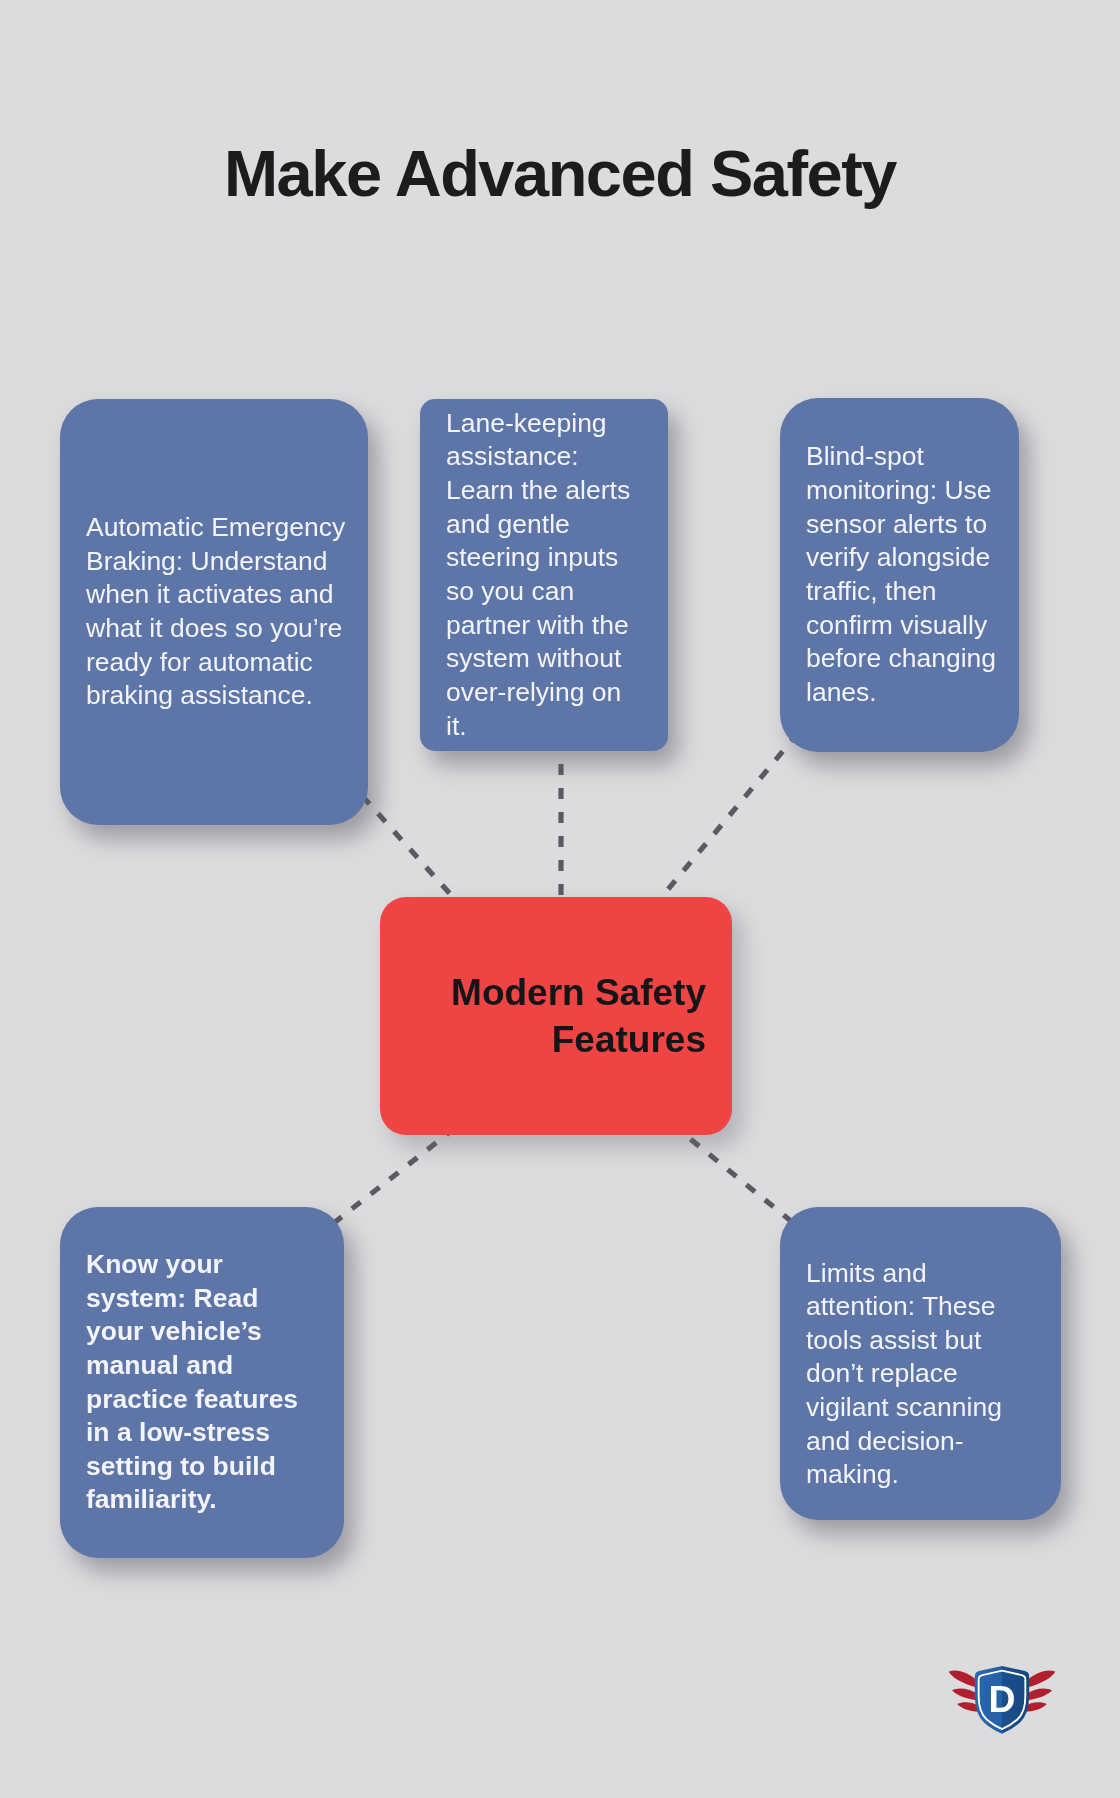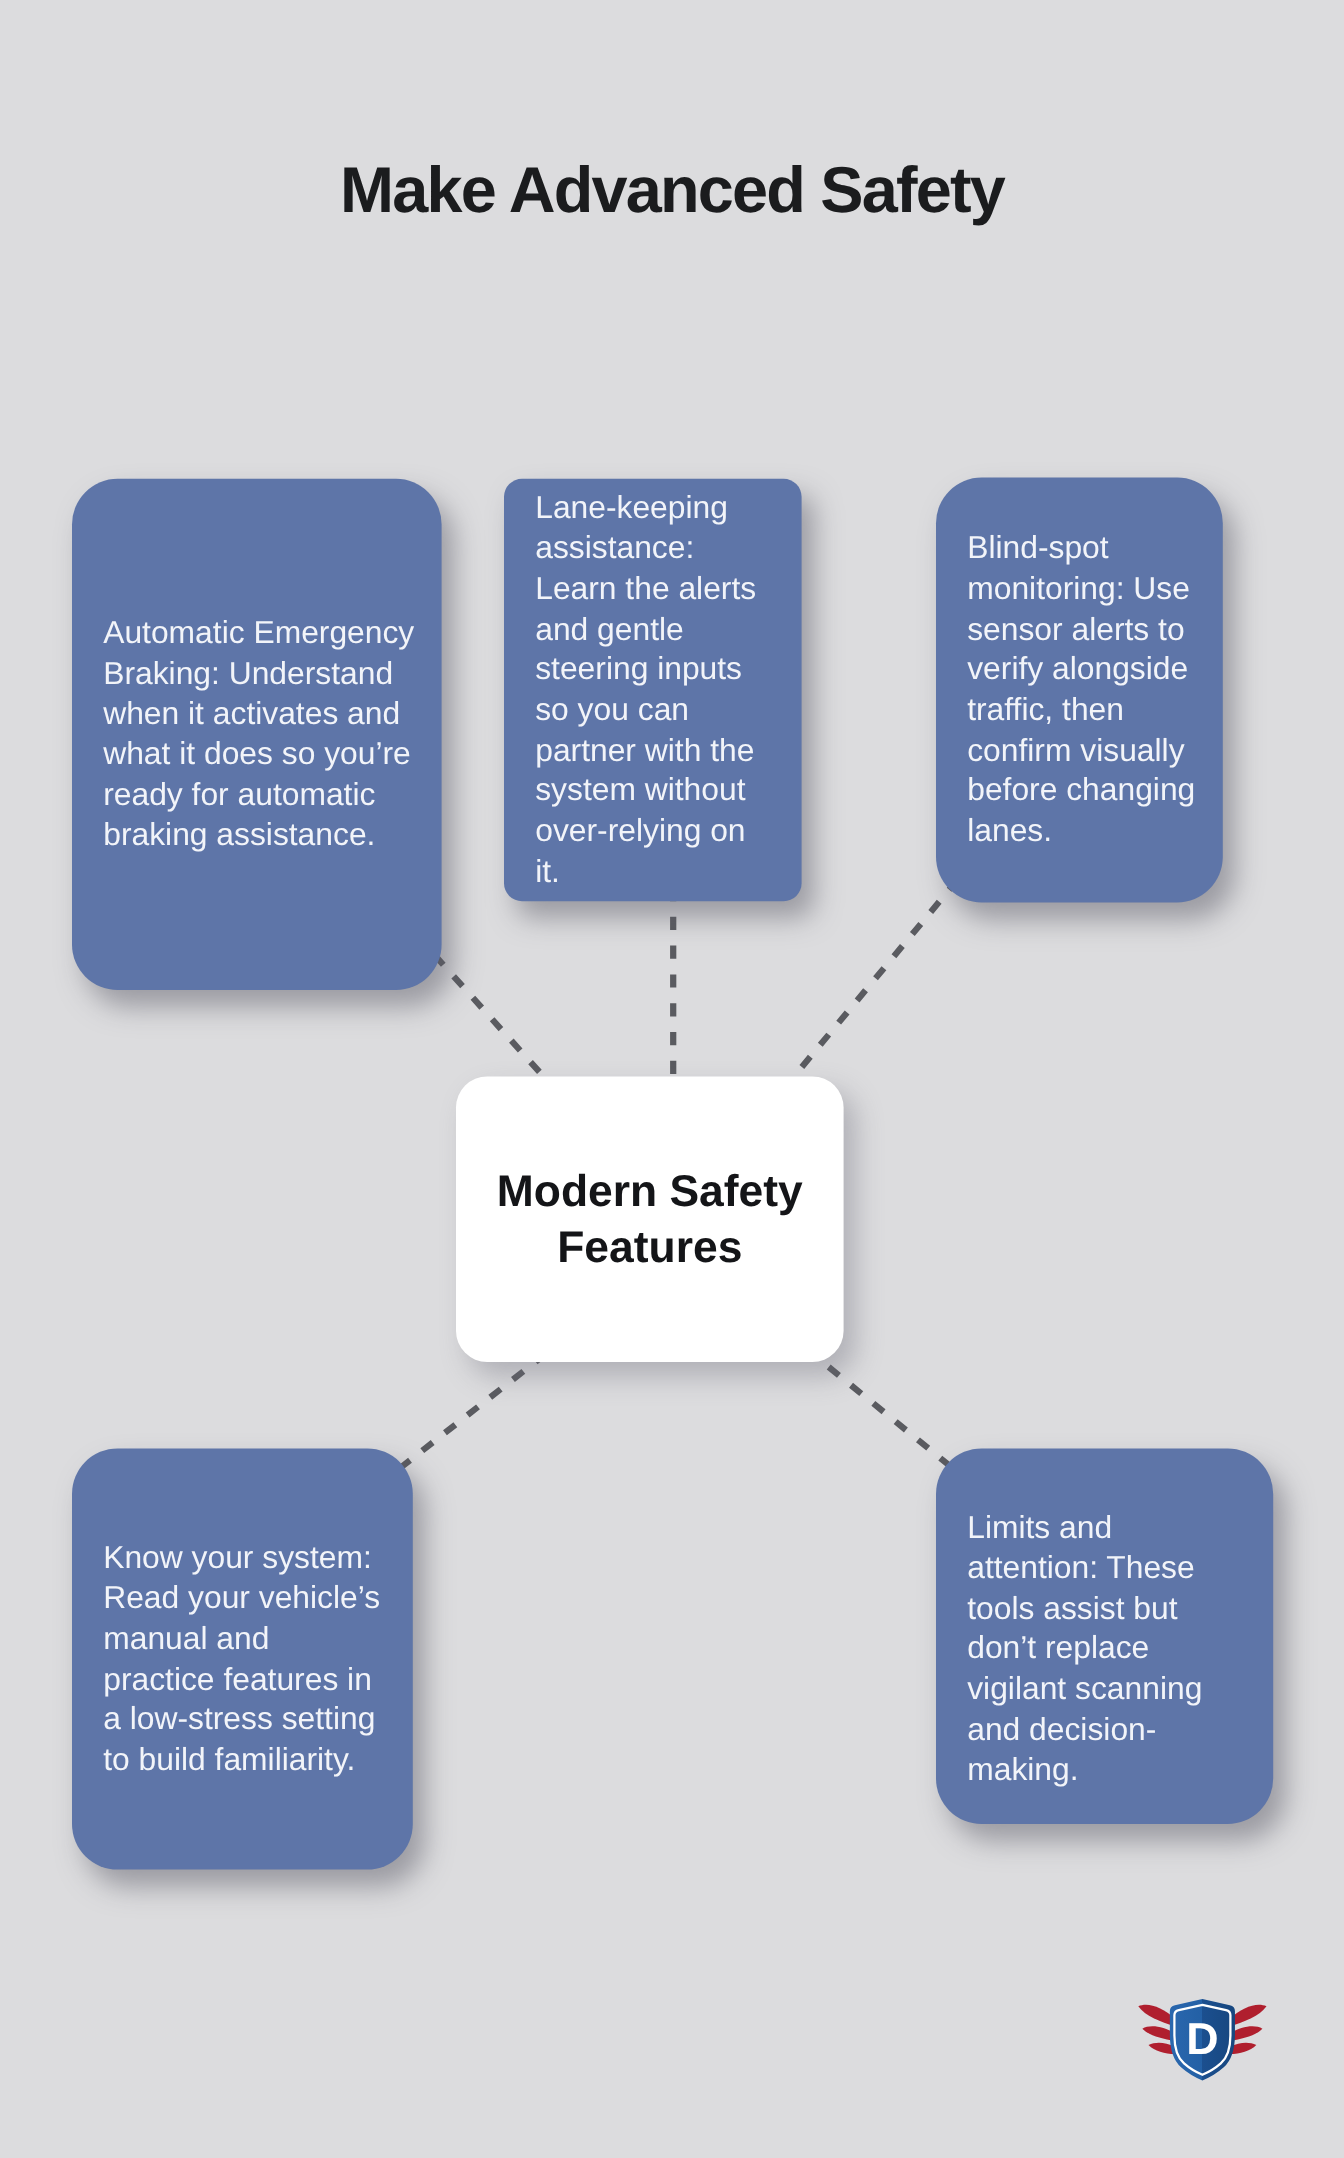--- a/index.html
+++ b/index.html
@@ -8,21 +8,21 @@
     width:1120px;height:1798px;
     background:#dcdcde;
     font-family:"Liberation Sans",sans-serif;
     overflow:hidden;
   }
   .title{
     position:absolute;
     top:88px;left:0;width:100%;
     text-align:center;
     font-weight:700;
-    font-size:54px;
+    font-size:65px;
     line-height:1.3;
     letter-spacing:-1.5px;
     color:#1b1c1e;
   }
   .title .tline{display:block;}
   .connectors{
     position:absolute;left:0;top:0;width:1120px;height:1798px;
   }
   .connectors line{
     stroke:#5a5b60;
@@ -39,29 +39,29 @@
     display:flex;
     align-items:center;
     padding:28px 22px 28px 26px;
     box-sizing:border-box;
     box-shadow:10px 14px 22px rgba(92,92,104,0.5);
   }
   .node p{margin:0;}
   #node-aeb   {left:60px; top:399px; width:308px;height:426px;}
   #node-lka   {left:420px;top:399px; width:248px;height:352px;border-radius:15px;}
   #node-bsm   {left:780px;top:398px; width:239px;height:354px;}
-  #node-know  {left:60px; top:1207px;width:284px;height:351px;}
+  #node-know  {left:60px; top:1207px;width:284px;height:351px;font-weight:bold;}
   #node-limits{left:780px;top:1207px;width:281px;height:313px;align-items:flex-end;}
   .center-node{
     position:absolute;
-    left:380px;top:897px;width:323px;height:238px;
-    background:#ffffff;
+    left:380px;top:897px;width:352px;height:238px;
+    background:#ef4444;
     border-radius:26px;
     display:flex;align-items:center;justify-content:center;
-    text-align:center;
+    text-align:right;
     font-weight:700;
     font-size:37px;
     line-height:1.28;
     color:#141518;
     padding:0 26px;
     box-sizing:border-box;
     box-shadow:10px 12px 22px rgba(108,108,120,0.38);
   }
   .logo{
     position:absolute;

